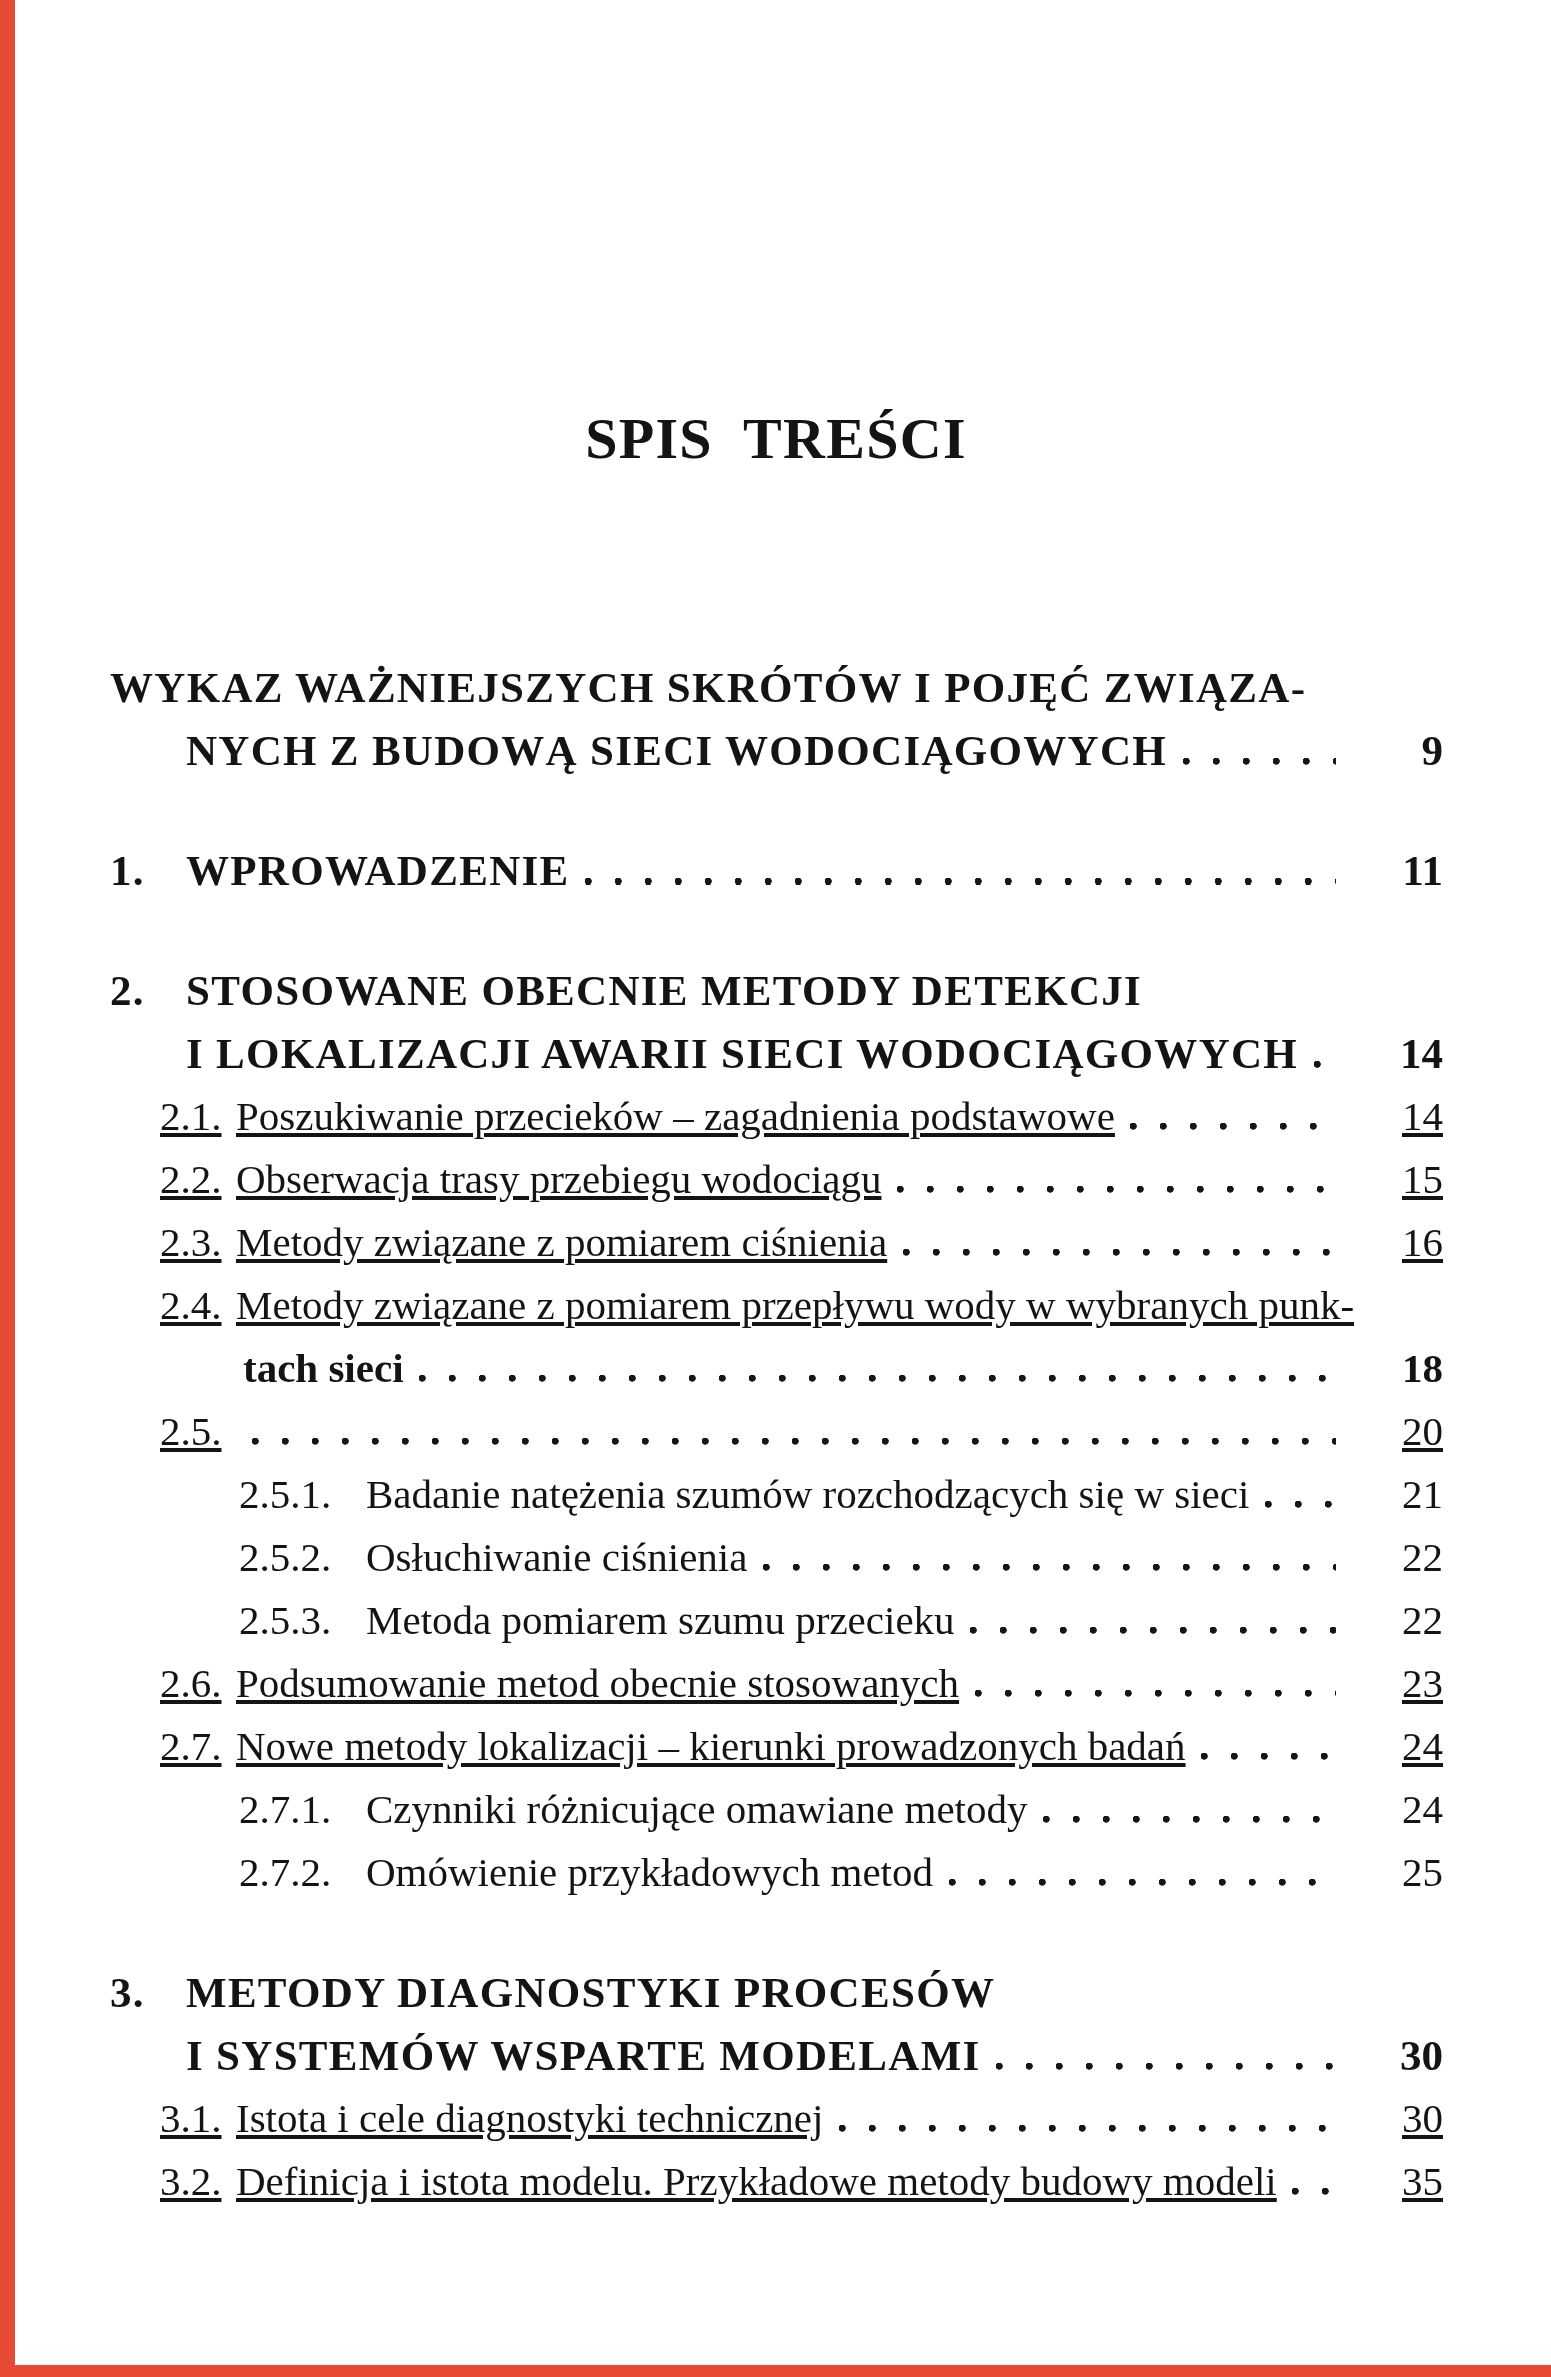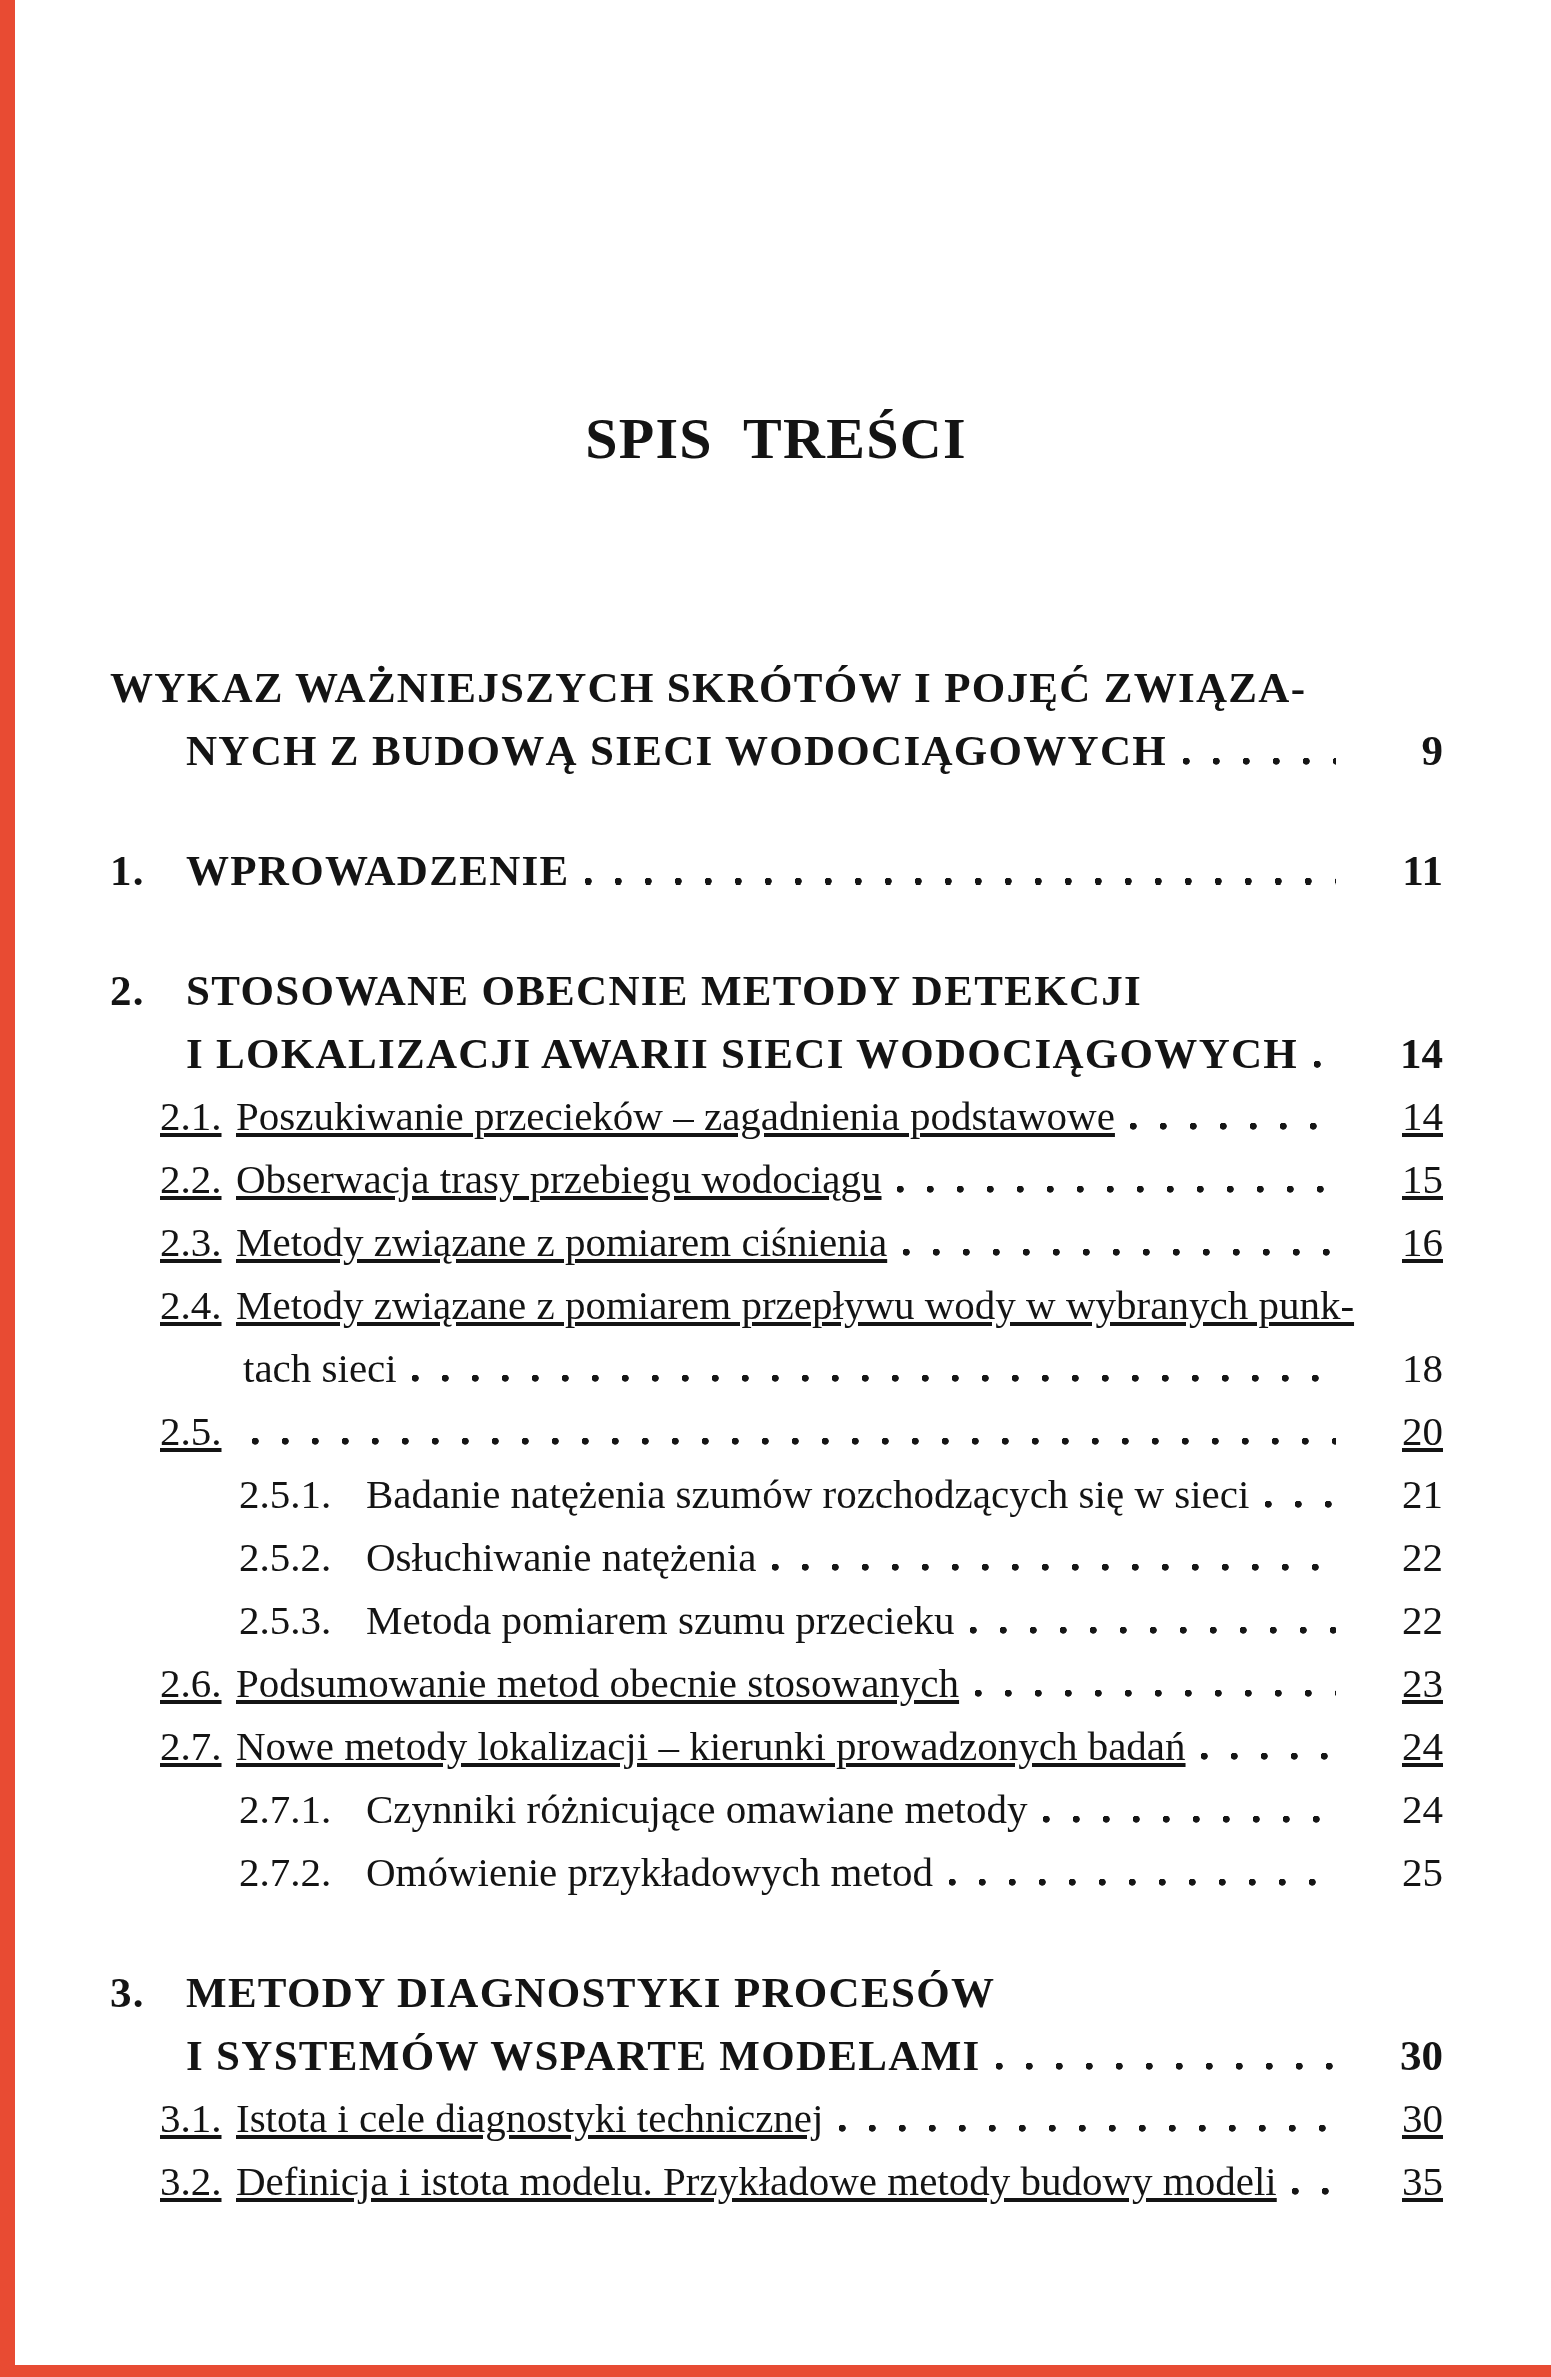--- a/index.html
+++ b/index.html
@@ -27,21 +27,21 @@
   }
   .row.bold{font-weight:700;font-size:43px;letter-spacing:1.3px;}
   .row.gap{margin-top:57px;}
   .num{flex:0 0 auto;}
   .chapter .num{width:76px;}
   .sub{padding-left:50px;text-decoration:underline;}
   .sub .num{width:76px;}
   .subsub{padding-left:129px;}
   .subsub .num{width:127px;}
   .chapter-cont{padding-left:76px;}
-  .sub-cont{padding-left:133px;}
+  .sub-cont{padding-left:133px;font-weight:bold;}
   .txt{flex:0 0 auto;}
   .leader{
     flex:1 1 auto;align-self:baseline;
     height:7.1px;margin:0 36px 0 15.5px;
     background-image:radial-gradient(circle at 3.2px 3.2px,#161616 3.2px,rgba(0,0,0,0) 3.9px);
     background-size:30px 7.1px;
     background-repeat:repeat-x;
     background-position:left bottom;
   }
   .pagenum{flex:0 0 auto;min-width:71px;text-align:right;letter-spacing:0;}
@@ -114,21 +114,21 @@
         <span class="pagenum">20</span>
       </div>
       <div class="row subsub">
         <span class="num">2.5.1.</span>
         <span class="txt">Badanie natężenia szumów rozchodzących się w sieci</span>
         <span class="leader"></span>
         <span class="pagenum">21</span>
       </div>
       <div class="row subsub">
         <span class="num">2.5.2.</span>
-        <span class="txt">Osłuchiwanie natężenia</span>
+        <span class="txt">Osłuchiwanie ciśnienia</span>
         <span class="leader"></span>
         <span class="pagenum">22</span>
       </div>
       <div class="row subsub">
         <span class="num">2.5.3.</span>
         <span class="txt">Metoda pomiarem szumu przecieku</span>
         <span class="leader"></span>
         <span class="pagenum">22</span>
       </div>
       <div class="row sub">

